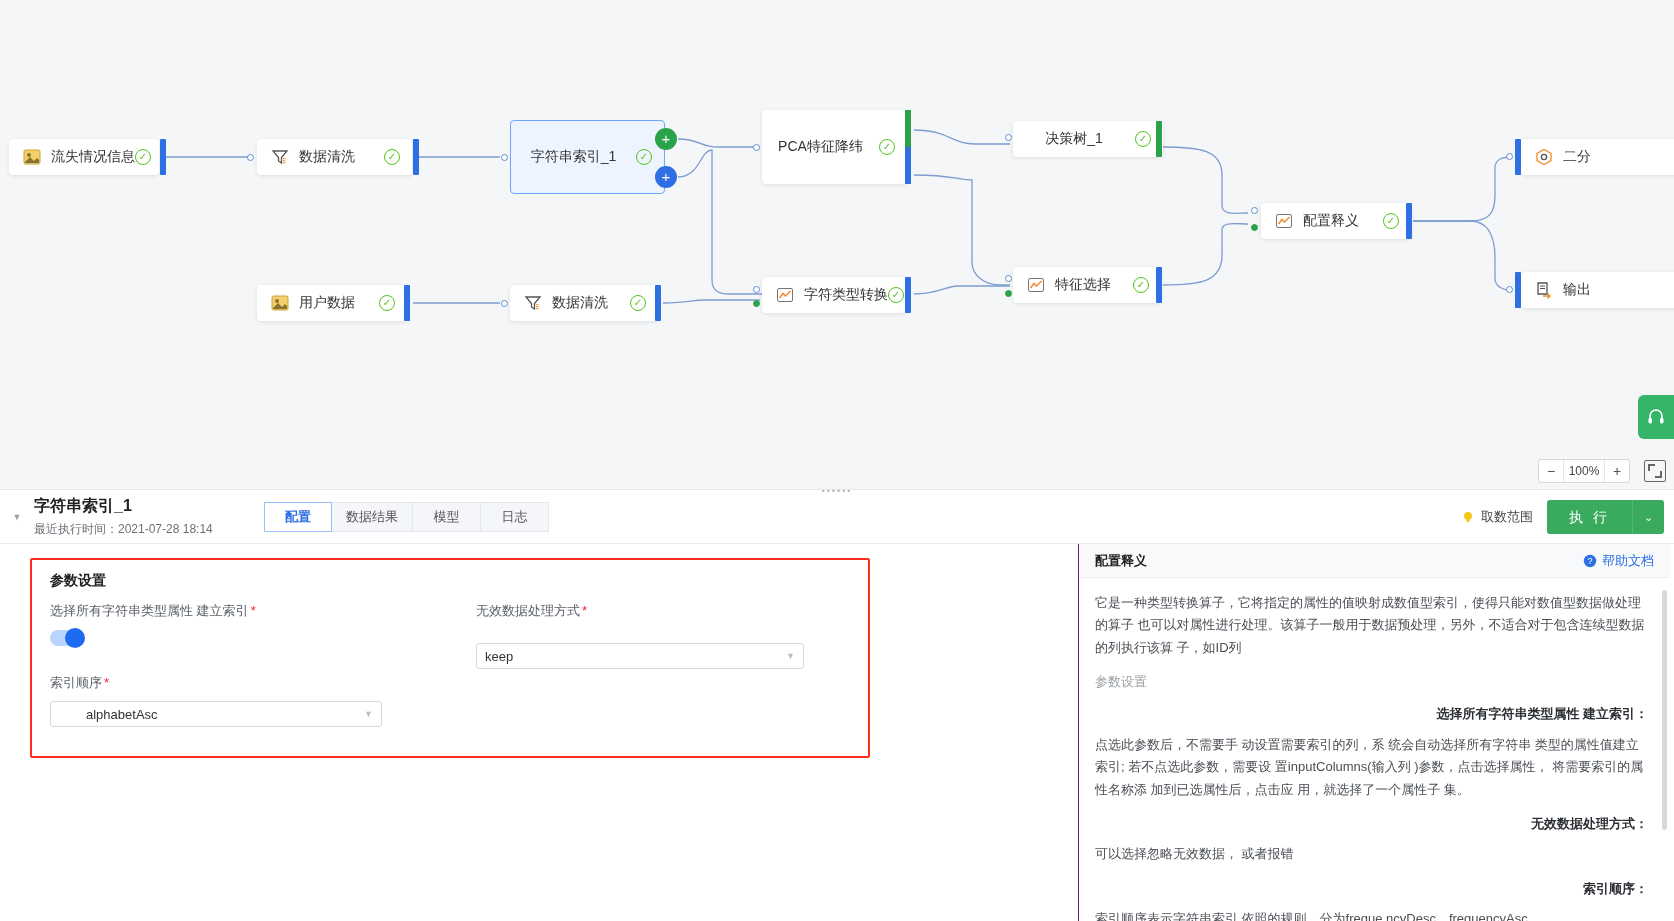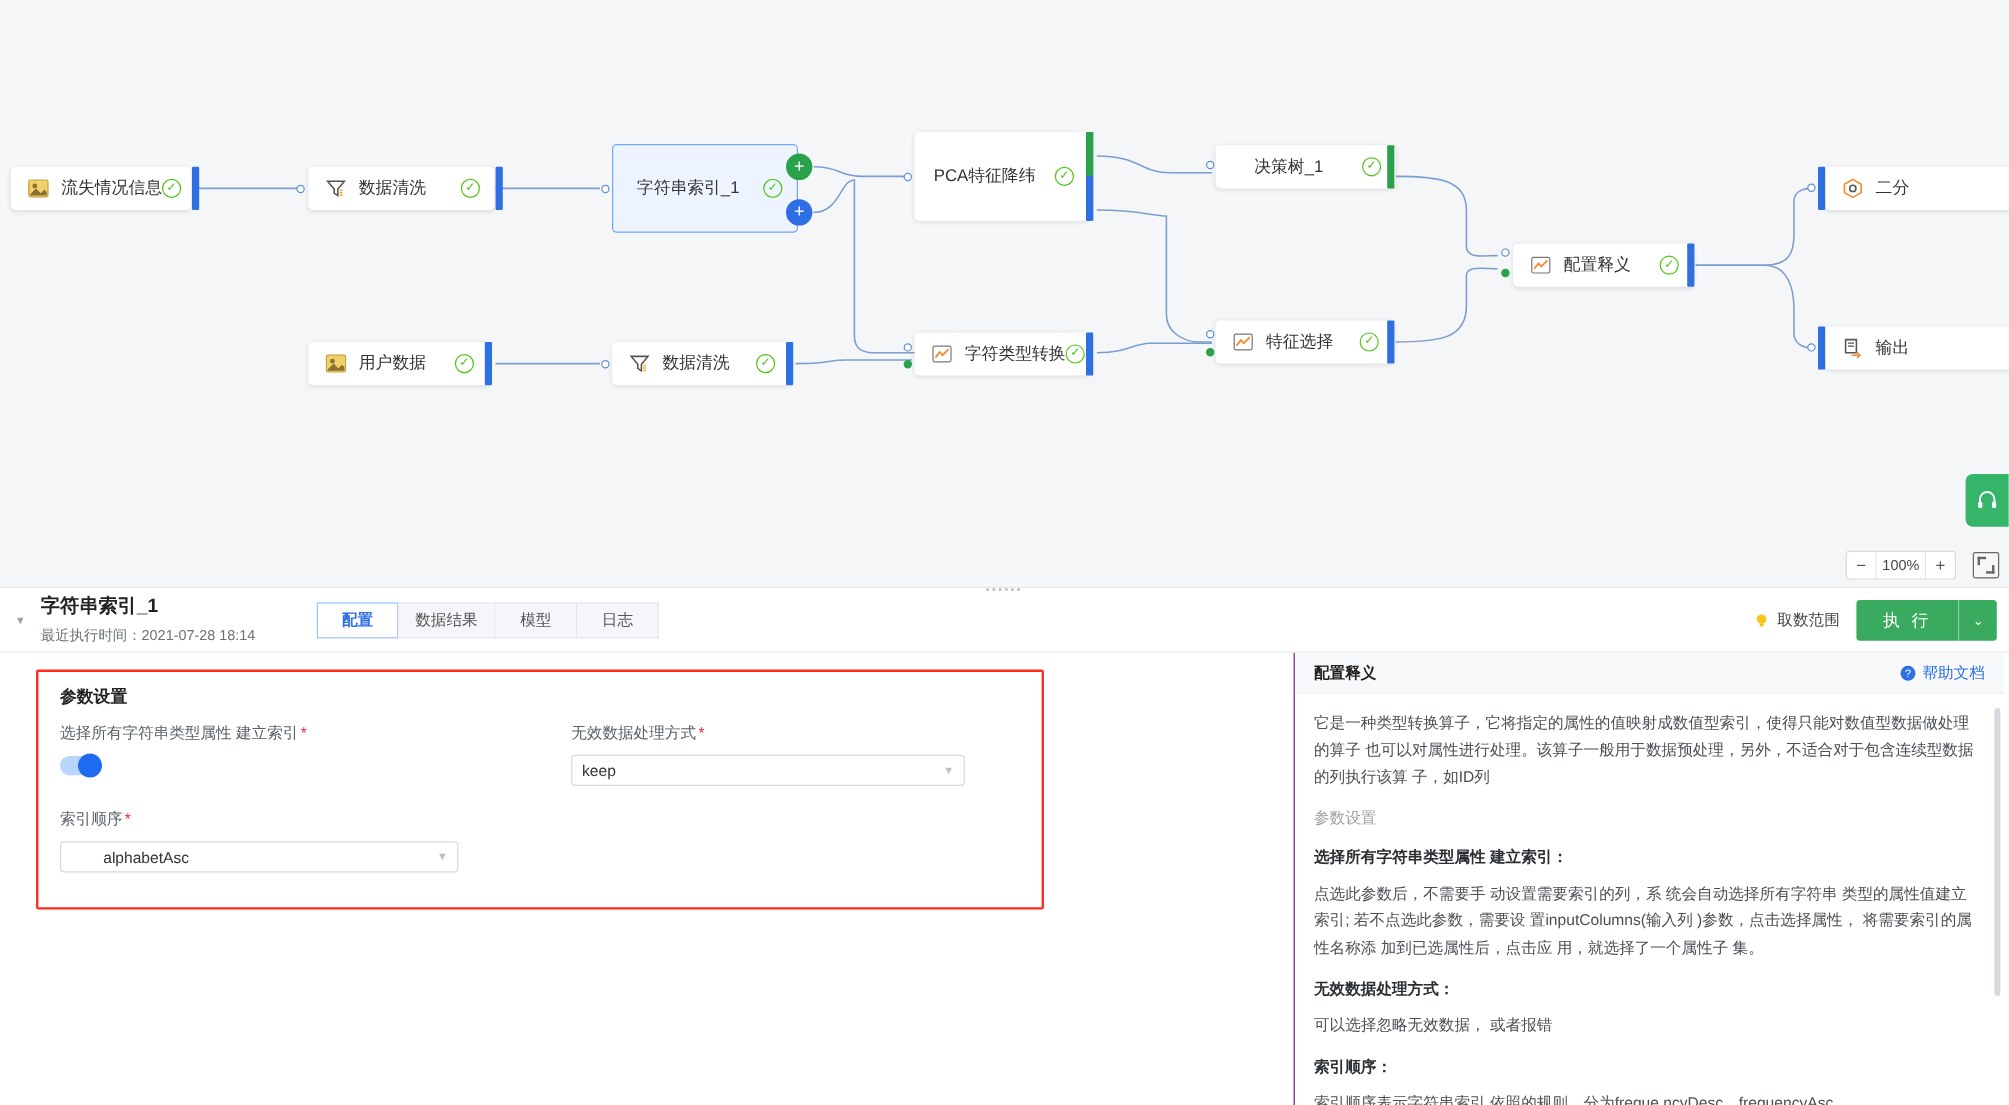--- a/index.html
+++ b/index.html
@@ -190,21 +190,21 @@
     height: 34px; background: #f7f9fb; border-bottom: 1px solid #eef1f4;
     display: flex; align-items: center; padding: 0 16px;
   }
   #docHeader .dtitle { font-size: 13px; font-weight: 700; color: #222; flex: 1; }
   #docHeader .dhelp { font-size: 13px; color: #2f6fe4; display: flex; align-items: center; gap: 5px; cursor: pointer; }
   #docBody {
     padding: 14px 22px 10px 16px; font-size: 13px; color: #4a4f55; line-height: 1.72;
   }
   #docBody p { margin-bottom: 12px; }
   #docBody .sec { color: #9aa0a6; margin-bottom: 10px; }
-  #docBody .sub { font-weight: 700; color: #2b2f33; margin-bottom: 8px; }
+  #docBody .sub { font-weight: 700; color: #2b2f33; margin-bottom: 8px; text-align: right; }
   #docScroll {
     position: absolute; right: 3px; top: 46px; width: 5px; height: 240px;
     background: #d6d9dd; border-radius: 3px;
   }
 </style>
 </head>
 <body>
 
 <div id="app">
 
@@ -426,21 +426,21 @@
             </div>
             <div class="toggle">
                 <div class="knob"></div>
               </div>
           </div>
 
           <div style="position:absolute; left:444px; top:42px; width:330px;">
             <div class="fieldlabel">
               <span>无效数据处理方式</span><span class="req">*</span>
             </div>
-            <div class="selectbox" style="margin-top:9px; width:328px;">
+            <div class="selectbox" style="margin-top:23px; width:328px;">
               <span class="val">keep</span>
               <span class="caret">▼</span>
             </div>
           </div>
 
           <div style="position:absolute; left:18px; top:114px; width:340px;">
             <div class="fieldlabel">
               <span>索引顺序</span><span class="req">*</span>
             </div>
             <div class="selectbox" style="margin-top:9px; width:332px;padding-left:35px;">

